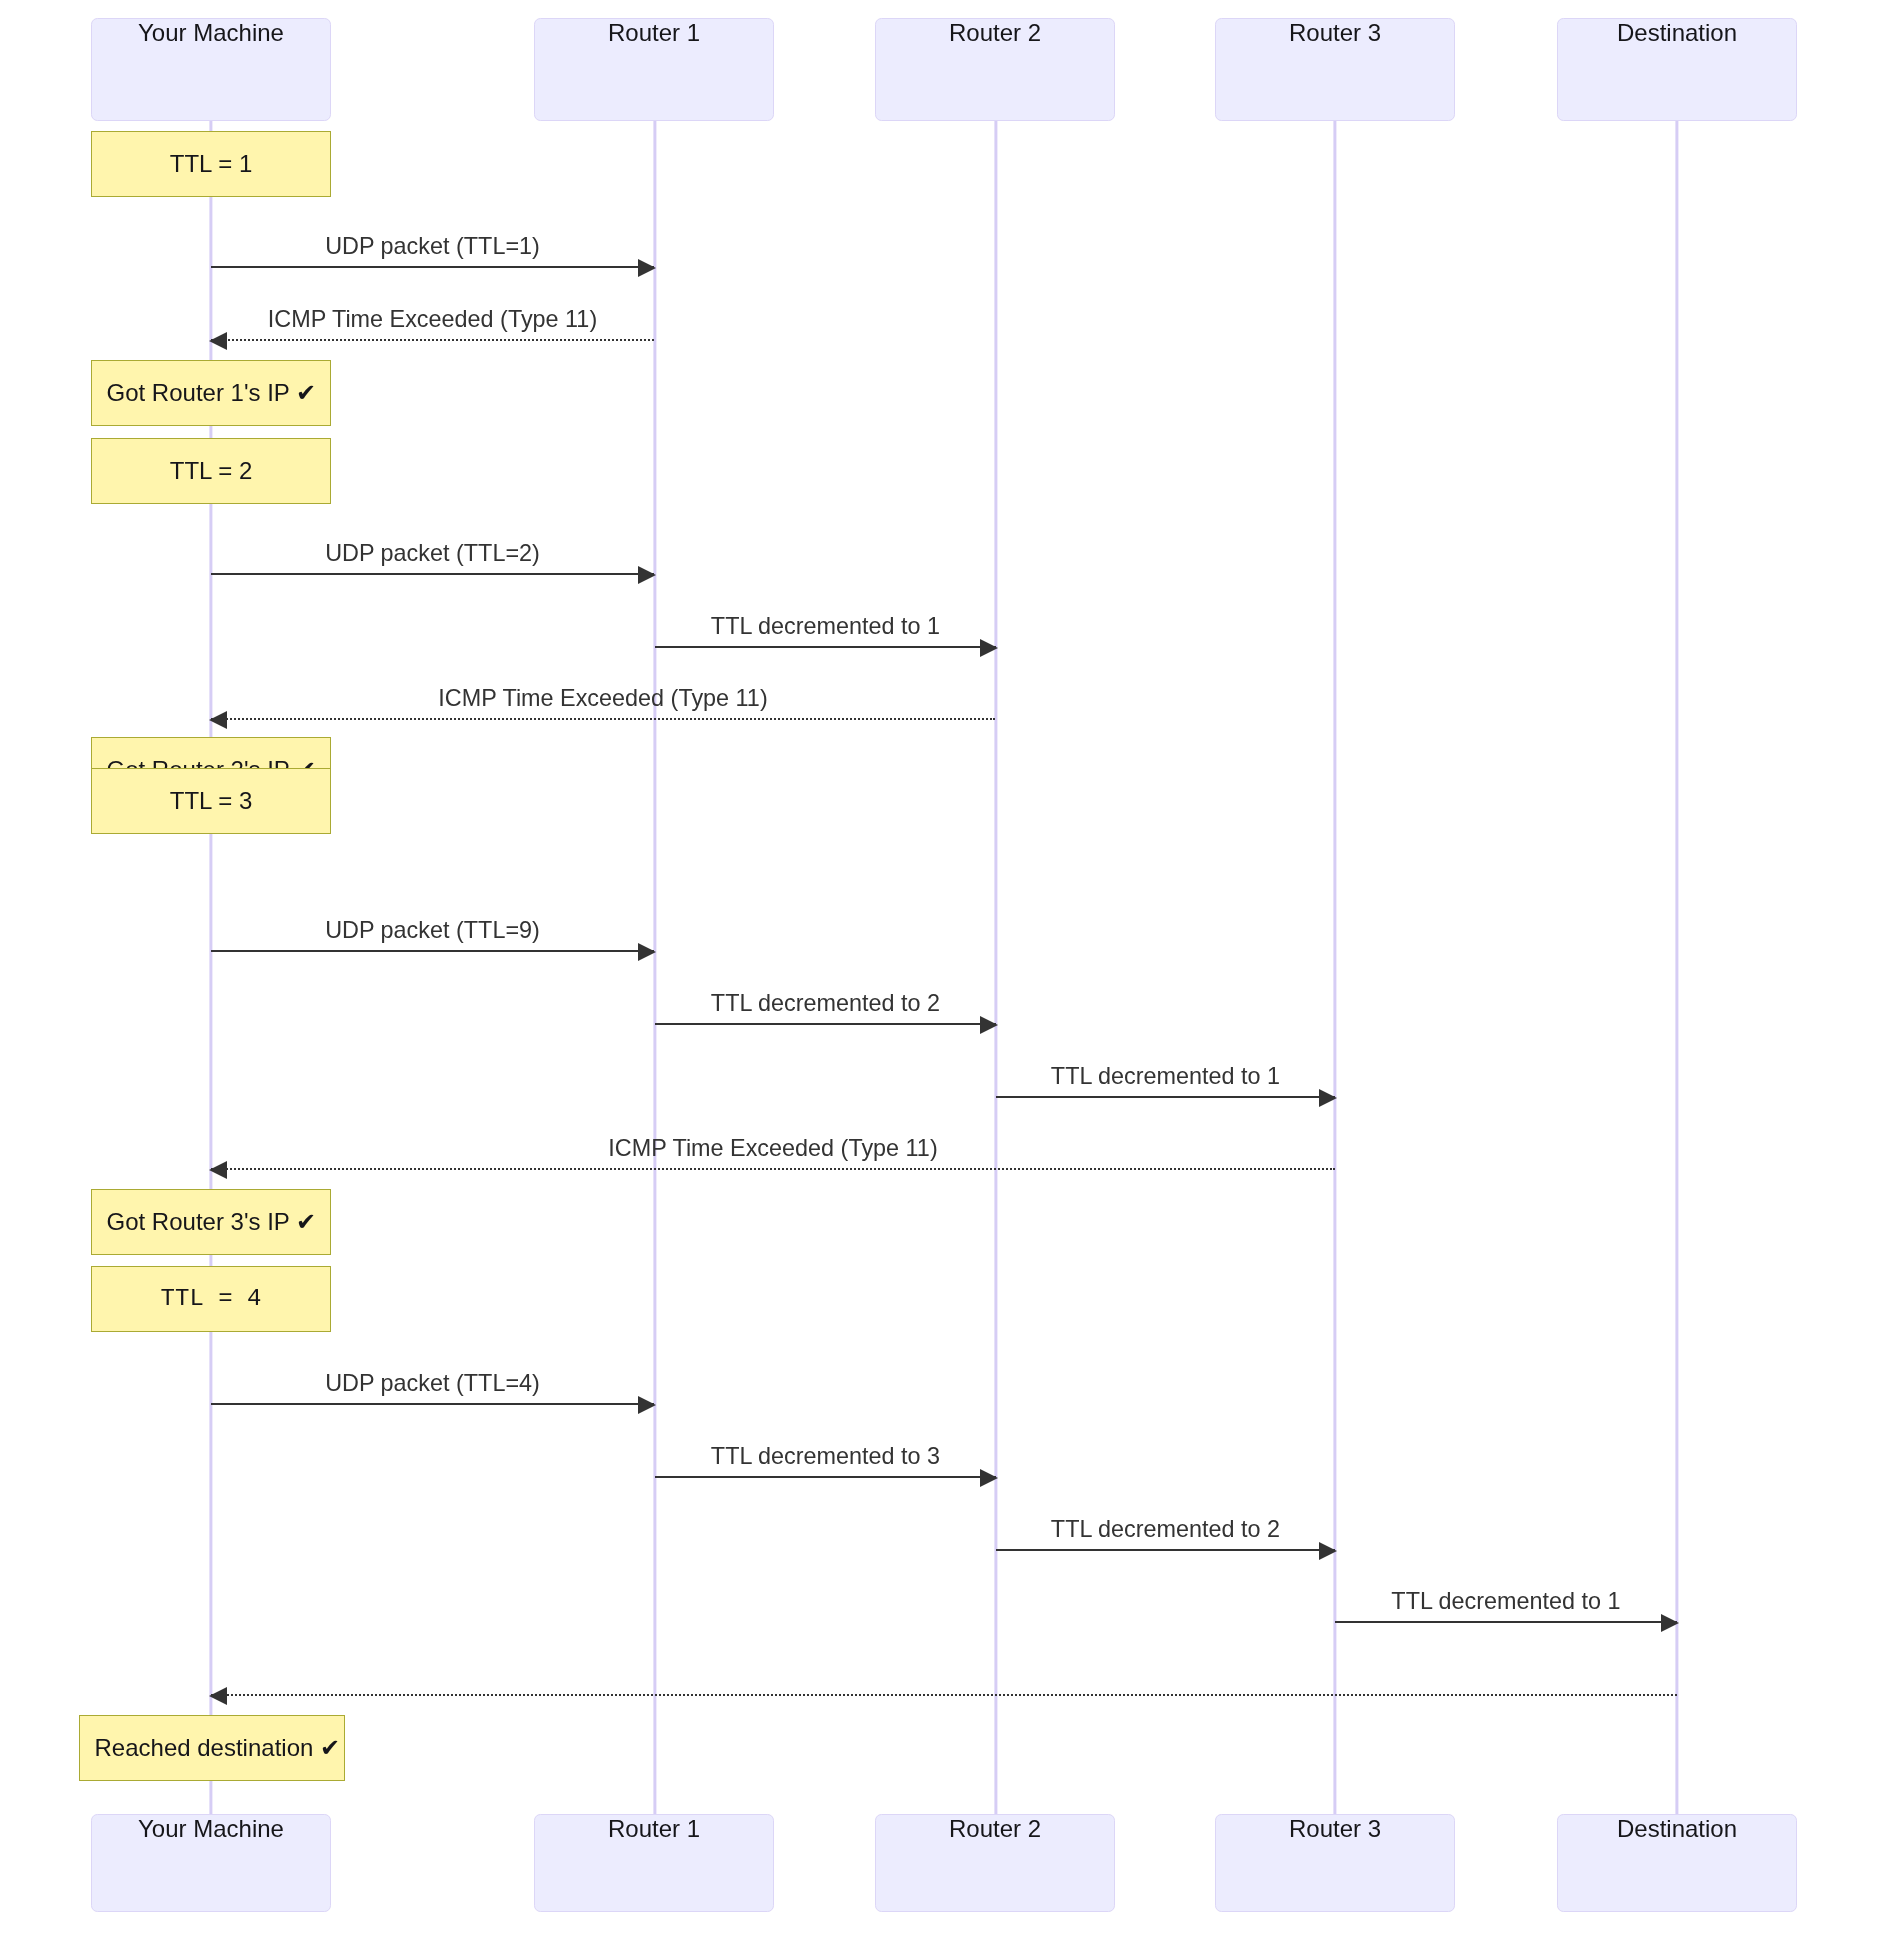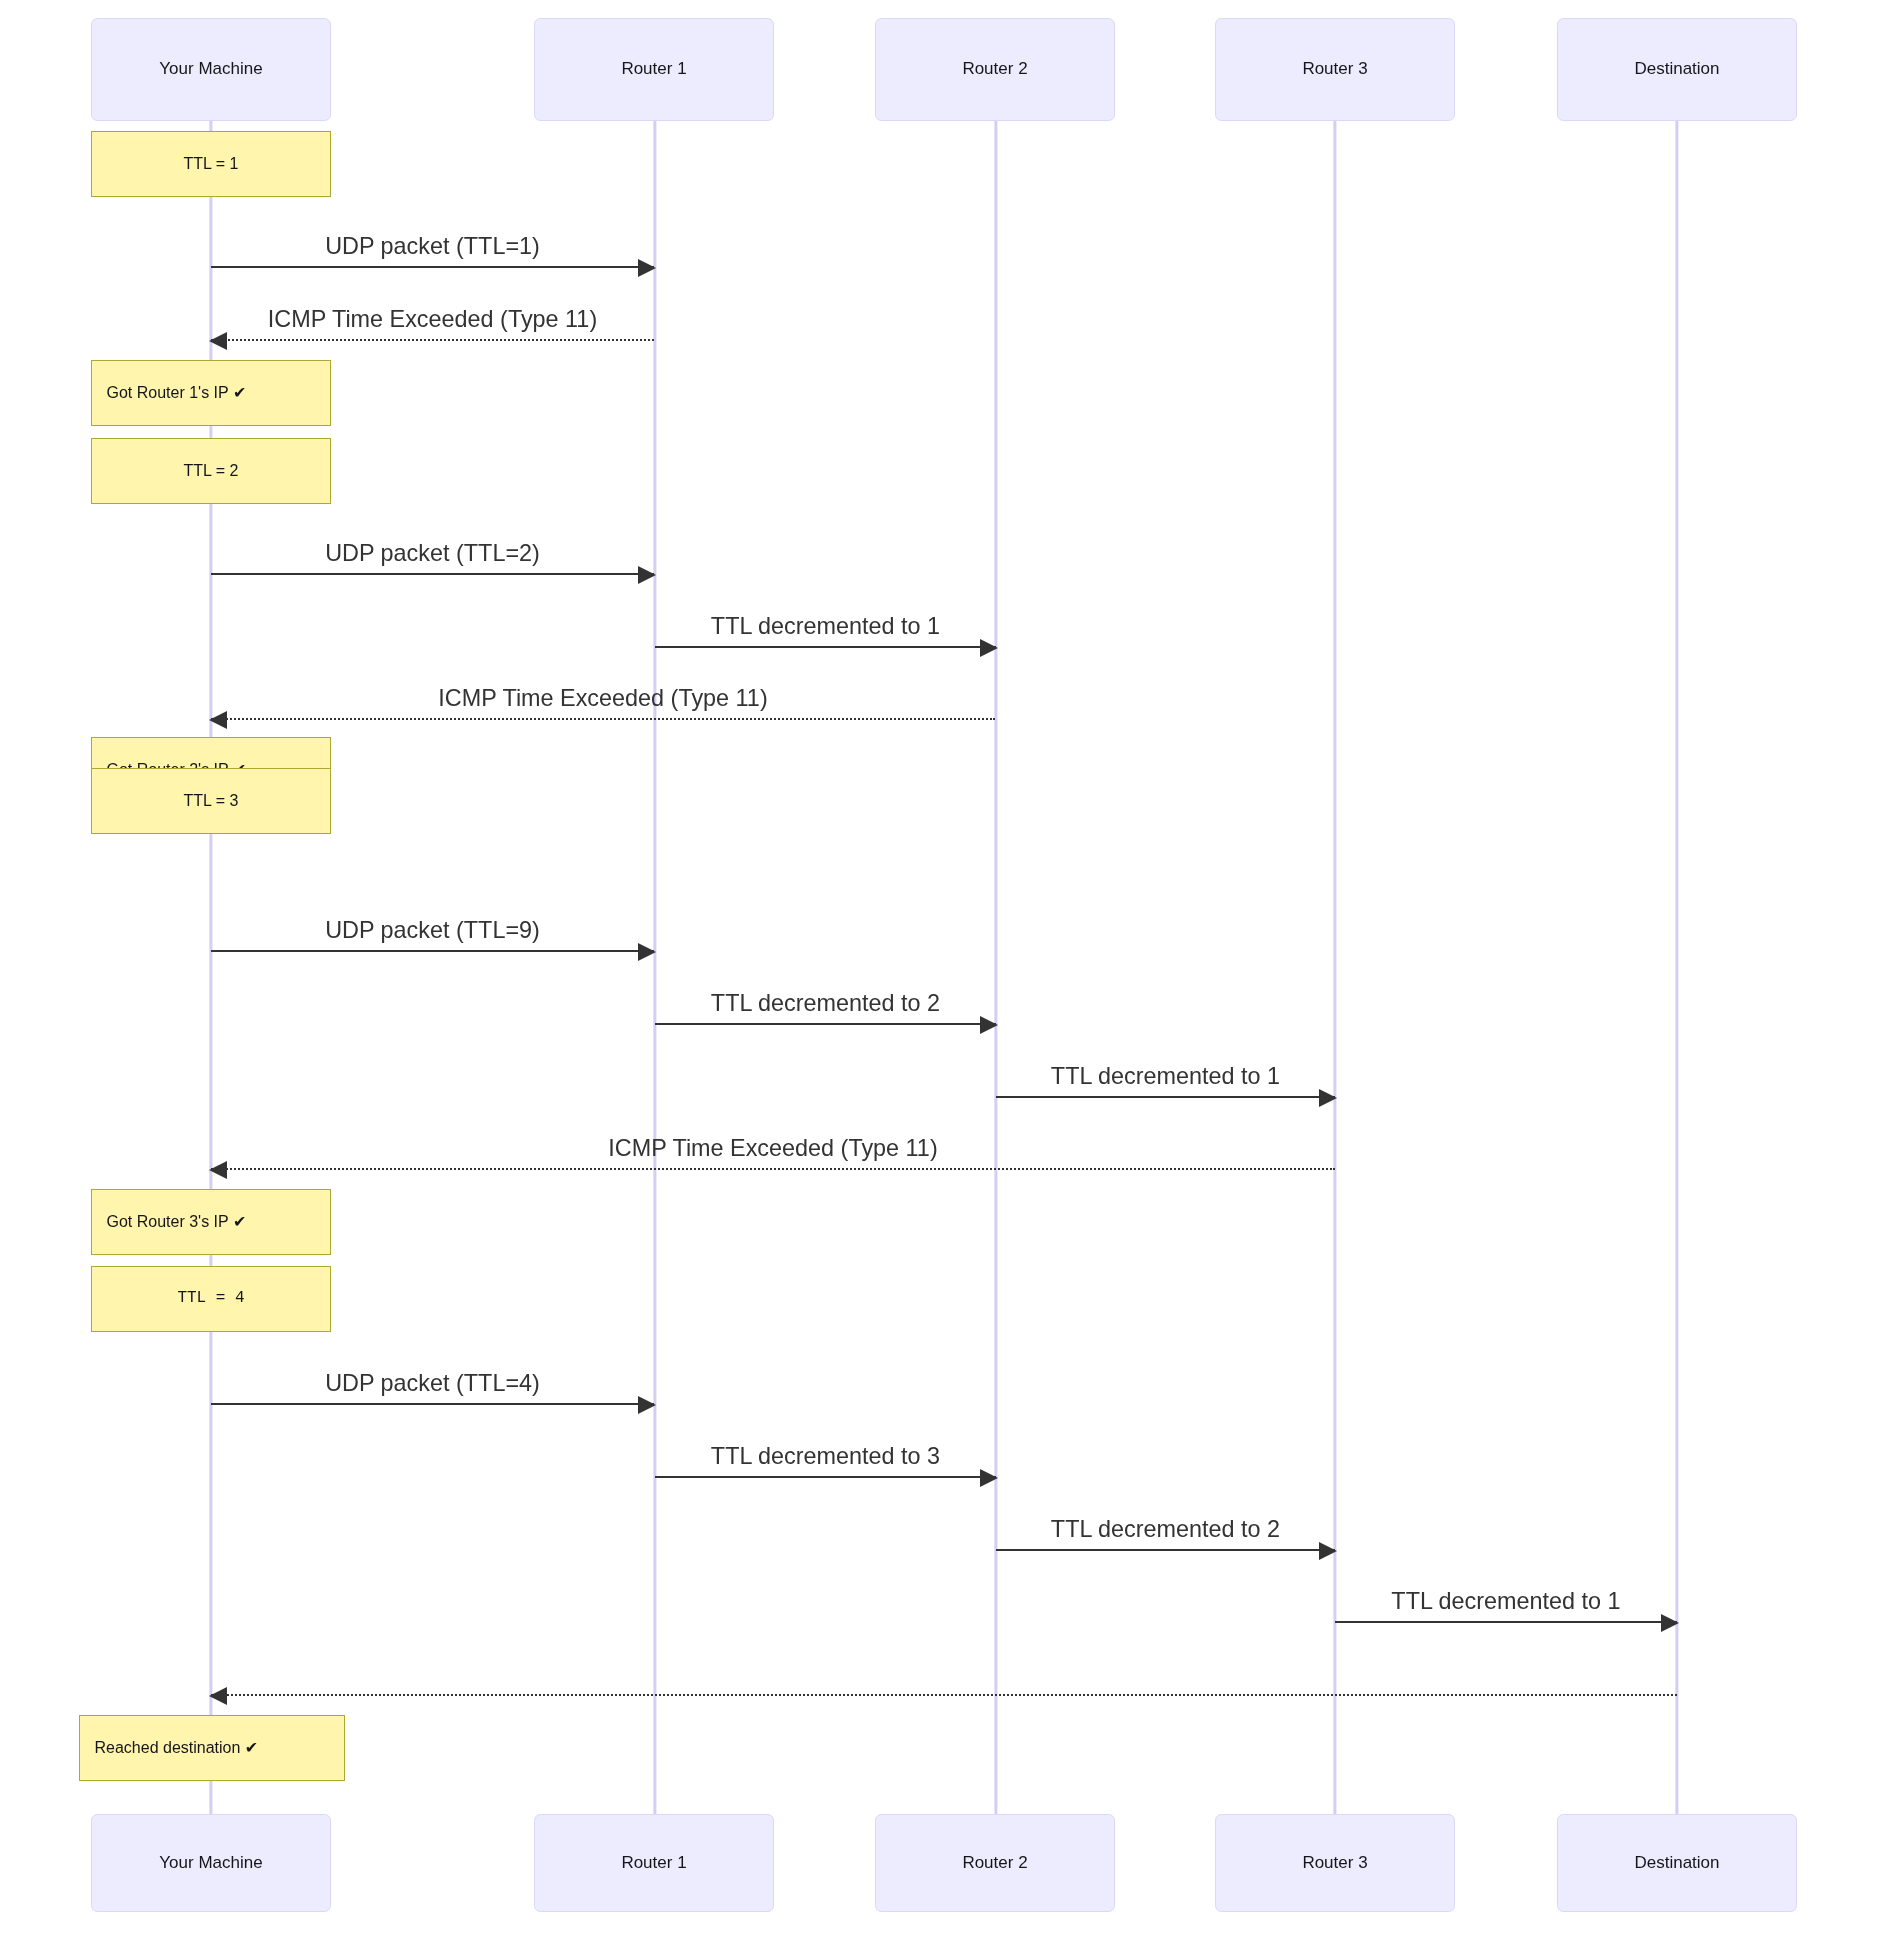--- a/index.html
+++ b/index.html
@@ -28,38 +28,38 @@
   }
 
   
   .actor {
     position: absolute;
     box-sizing: border-box;
     background: #ececfe;
     border: 1.6px solid #dcd6f7;
     border-radius: 6.4px;
     display: flex;
-    align-items: center;
+    align-items: flex-start;
     justify-content: center;
     color: #16161a;
-    font-size: 17px;
+    font-size: 24px;
     line-height: 1.2;
     text-align: center;
   }
 
   
   .note {
     position: absolute;
     box-sizing: border-box;
     background: #fff5ad;
     border: 1.6px solid #aaaa33;
     display: flex;
     align-items: center;
     color: #16161a;
-    font-size: 16px;
+    font-size: 24px;
     line-height: 1.2;
     white-space: nowrap;
   }
   .note.center { justify-content: center; }
   .note.left   { justify-content: flex-start; padding-left: 14.5px; }
 
   
   .msg { position: absolute; }
   .msg-line {
     position: absolute;

